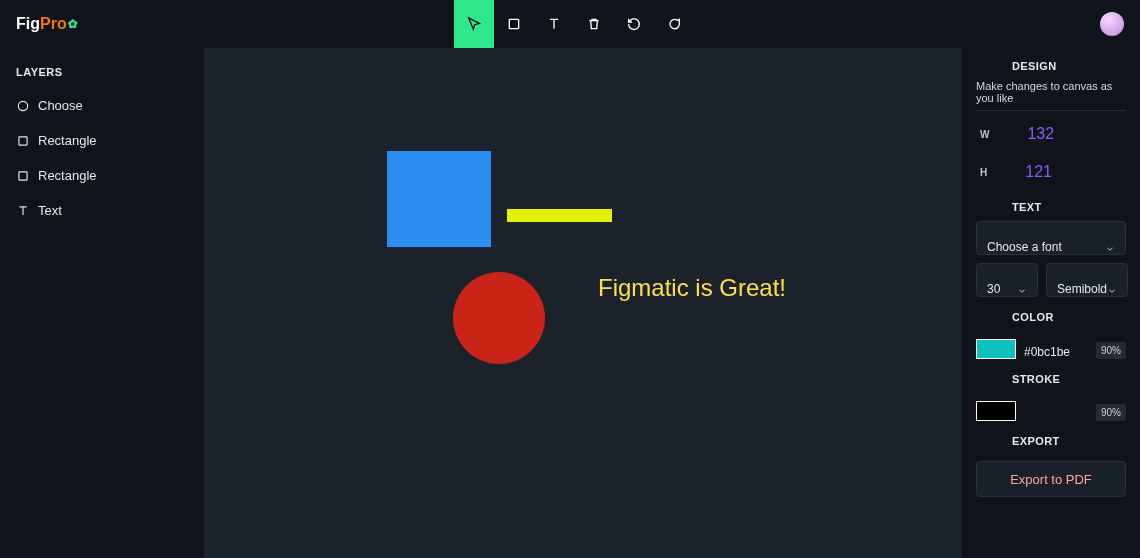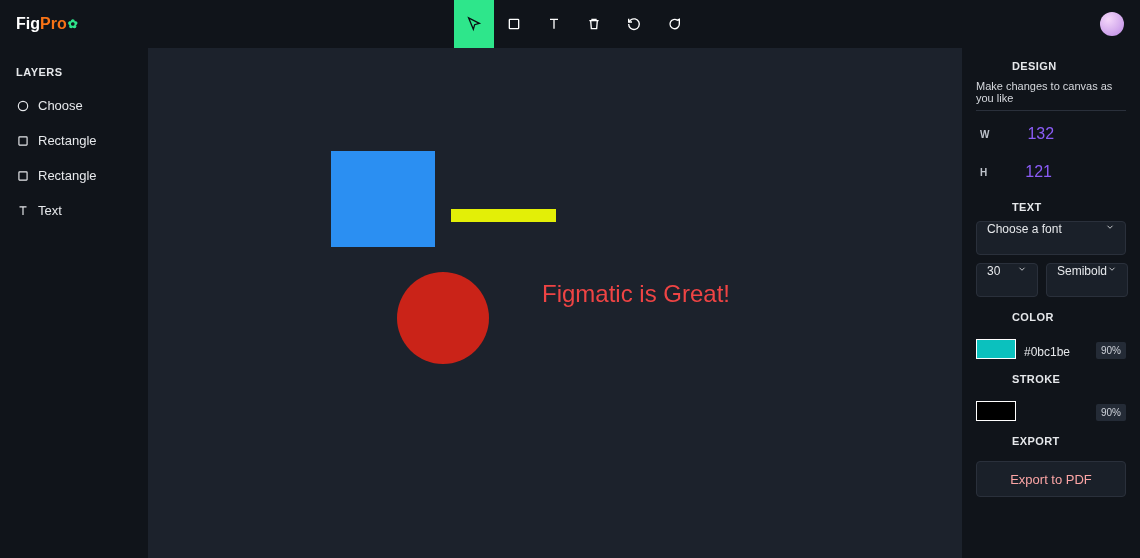--- a/index.html
+++ b/index.html
@@ -60,21 +60,21 @@
   border-radius: 50%;
   background: radial-gradient(circle at 35% 30%, #f5d8fa, #d3a9ed 60%, #b985e0);
   cursor: pointer;
 }
 .main {
   flex: 1;
   display: flex;
   min-height: 0;
 }
 .left-panel {
-  width: 148px;
+  width: 204px;
   background: #10141a;
   padding: 12px 0 0 0;
 }
 .panel-heading {
   font-size: 11px;
   letter-spacing: 0.5px;
   color: #e6e8eb;
   font-weight: 600;
   padding: 6px 16px 10px;
   text-transform: uppercase;
@@ -108,23 +108,23 @@
 }
 .shape-circle-red {
   position: absolute;
   left: 249px; top: 224px;
   width: 92px; height: 92px;
   border-radius: 50%;
   background: #ca2318;
 }
 .shape-text {
   position: absolute;
-  left: 394px; top: 232px;
+  left: 394px; top: 226px;
   font-size: 24px;
-  color: #ef4444;
+  color: #fde047;
   font-weight: 500;
 }
 .right-panel {
   width: 178px;
   background: #10141a;
   padding: 12px 14px 12px 14px;
   font-size: 12px;
   display: flex;
   flex-direction: column;
   gap: 8px;
@@ -151,21 +151,21 @@
   font-size: 12px;
 }
 .dim-row .dim-label { color: #bfc4cc; font-size: 10px; font-weight:600; }
 .dim-row .dim-val { color: #8b5cf6; font-size: 16px; margin-left: 16px; }
 .select-box {
   background: #1a2029;
   border: 1px solid #2a303b;
   border-radius: 4px;
   height: 34px;
   display: flex;
-  align-items: flex-start;
+  align-items: flex-end;
   justify-content: space-between;
   padding: 0 10px;
   font-size: 12px;
   color: #e6e8eb;
   cursor: pointer;
 }
 .select-row { display: flex; gap: 8px; }
 .select-row .select-box { flex: 1; }
 .select-row .select-box.small { flex: 0 0 62px; }
 .rp-sep { margin-top: 6px; }

